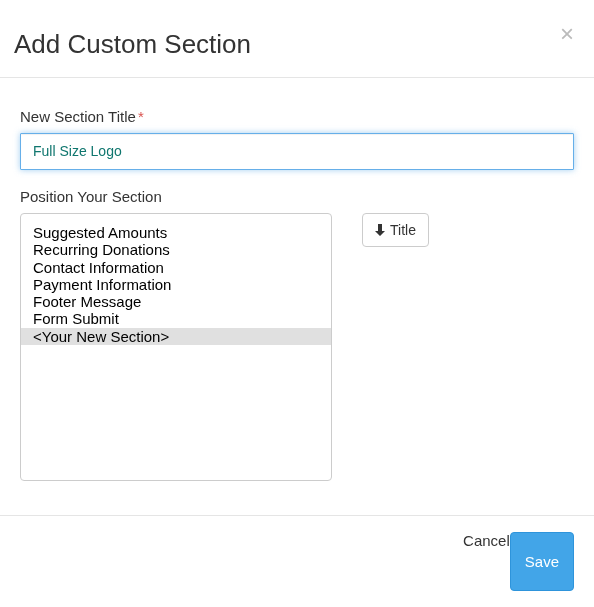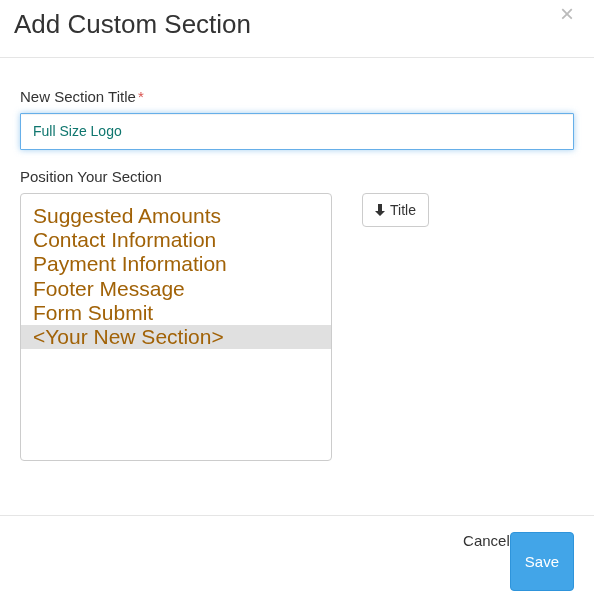--- a/index.html
+++ b/index.html
@@ -11,21 +11,21 @@
       position: relative;
       overflow: hidden;
     }
     .modal {
       width: 100%;
       height: 100%;
       display: flex;
       flex-direction: column;
     }
     .modal-header {
-      padding: 10px 20px 18px 14px;
+      padding: 30px 20px 18px 14px;
       border-bottom: 1px solid #e5e5e5;
       display: flex;
       align-items: flex-start;
       justify-content: space-between;
     }
     .modal-title {
       font-size: 26px;
       font-weight: 500;
       color: #333;
       line-height: 1.1;
@@ -76,22 +76,22 @@
     .section-list {
       width: 312px;
       height: 268px;
       border: 1px solid #ccc;
       border-radius: 4px;
       padding: 10px 0;
       overflow: auto;
       background: #fff;
     }
     .section-item {
-      font-size: 21px;
-      color: #a16207;
+      font-size: 15px;
+      color: #000000;
       padding: 0 12px;
       line-height: 1.15;
       cursor: default;
       user-select: none;
     }
     .section-item.selected {
       background: #e0e0e0;
     }
     .btn-col {
       display: flex;
@@ -158,20 +158,21 @@
         <span>New Section Title</span><span class="req-star">*</span>
       </label>
       <input type="text" class="text-input" value="Full Size Logo" style="">
     </div>
 
     <div class="form-group">
       <label class="form-label">Position Your Section</label>
       <div class="position-row">
         <div class="section-list" id="section-list">
             <div class="section-item">Suggested Amounts</div>
+            <div class="section-item">Recurring Donations</div>
             <div class="section-item">Contact Information</div>
             <div class="section-item">Payment Information</div>
             <div class="section-item">Footer Message</div>
             <div class="section-item">Form Submit</div>
             <div class="section-item selected">&lt;Your New Section&gt;</div>
           </div>
         <div class="btn-col">
           <button class="btn">
             <svg class="arrow-icon" viewBox="0 0 10 12">
               <path d="M3 0 L7 0 L7 7 L10 7 L5 12 L0 7 L3 7 Z" fill="#333"></path>

